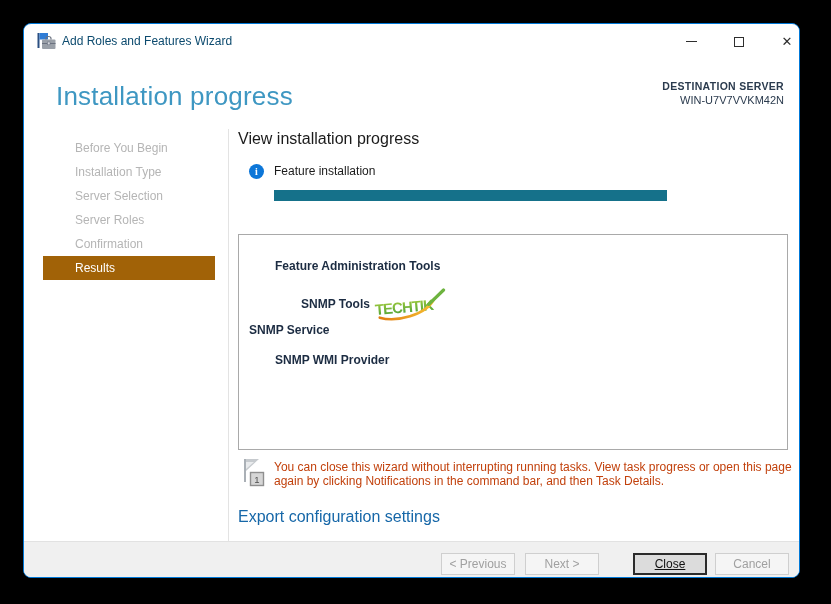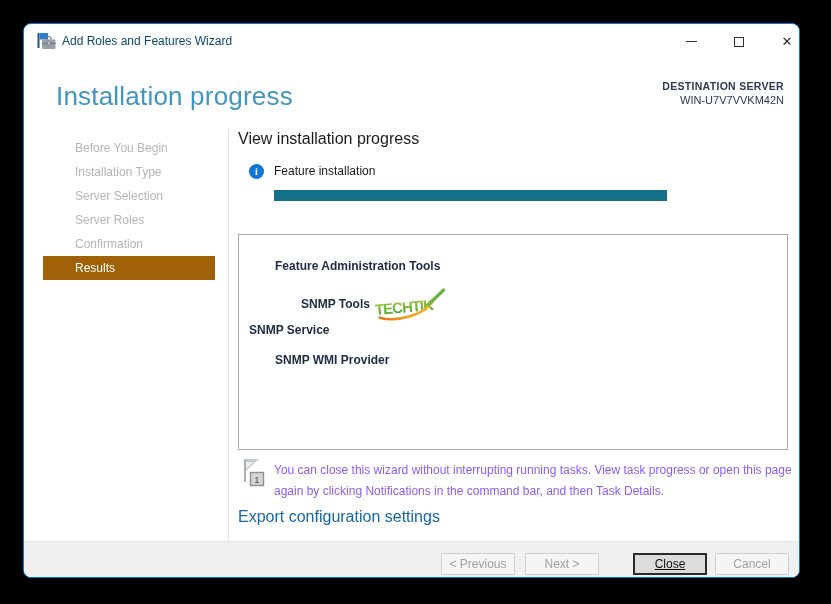--- a/index.html
+++ b/index.html
@@ -49,21 +49,21 @@
   .listbox { position:absolute; left:214px; top:210px; width:550px; height:216px; background:#fff; border:1px solid #a9a9a9; }
   .list-row { position:absolute; font-size:12px; font-weight:bold; color:#1c2c42; white-space:nowrap; }
   .r0 { top:6px;  left:10px; }
   .r1 { top:24px; left:36px; }
   .r2 { top:39px; left:62px;margin-top:23px; }
   .r3 { top:64px; left:10px;margin-top:24px; }
   .r4 { top:82px; left:36px;margin-top:36px; }
   .watermark { position:absolute; left:132px; top:53px; width:78px; height:40px; }
 
   .note-icon { position:absolute; left:218px; top:434px; width:24px; height:30px; }
-  .note-text { position:absolute; left:250px; top:436px; width:535px; font-size:12px; line-height:21px; color:#8b5cf6; }
+  .note-text { position:absolute; left:250px; top:436px; width:535px; font-size:12px; line-height:14px; color:#c2410c; }
   .export-link { position:absolute; left:214px; top:484px; font-size:16px; color:#1667a8; cursor:pointer; }
 
   
   .footer { position:absolute; left:0; right:0; top:517px; height:38px; background:#f0f0f0; border-top:1px solid #e2e2e2; }
   .btn { position:absolute; top:11px; width:74px; height:22px; font-size:12px; text-align:center; line-height:20px;
          font-family:"Liberation Sans",sans-serif; }
   .btn.disabled { background:#f5f5f5; border:1px solid #cfcfcf; color:#a0a0a0; }
   .btn.default  { background:#dcdcdc; border:1px solid #2b2b2b; box-shadow:inset 0 0 0 1px #2b2b2b; color:#111;text-decoration:underline; }
   .b-prev { left:417px; } .b-next { left:501px; } .b-close { left:609px; } .b-cancel { left:691px; }
 </style>

